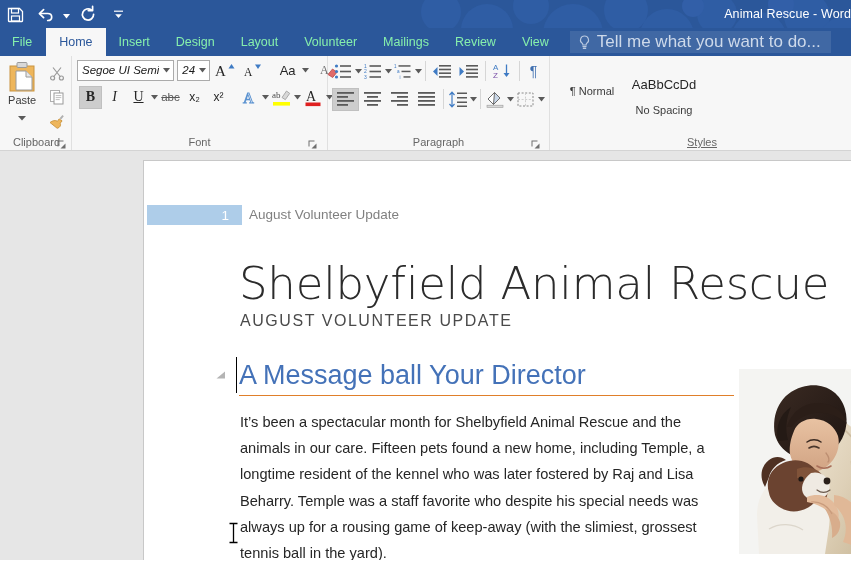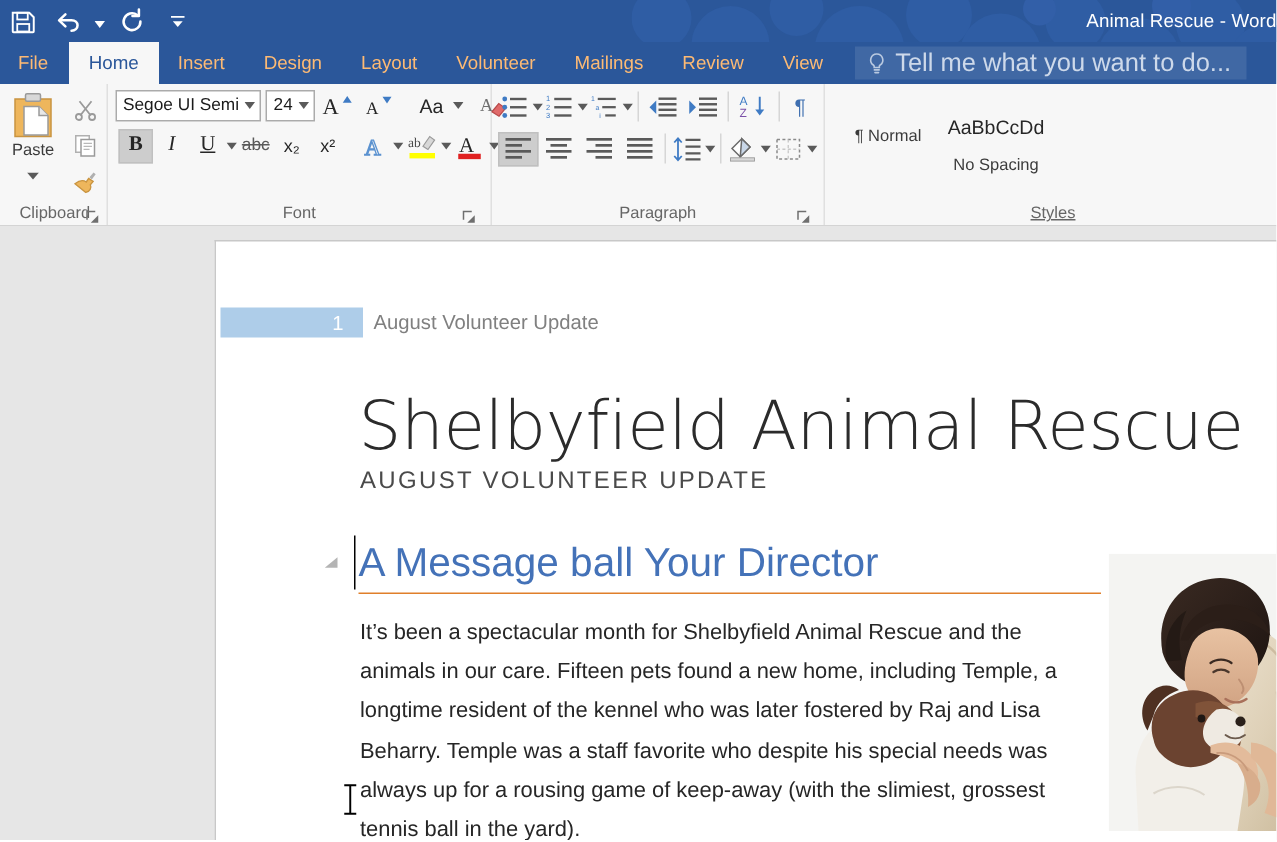--- a/index.html
+++ b/index.html
@@ -61,21 +61,21 @@
     position: relative;
     height: 28px;
     background: #2b579a;
     display: flex;
     align-items: stretch;
     overflow: hidden;
   }
   .tab {
     padding: 0 13px;
     display: flex; align-items: center;
-    color: #fdba74;
+    color: #86efac;
     font-size: 12.5px;
     cursor: default;
     white-space: nowrap;
   }
   .tab.file { padding: 0 14px 0 12px; }
   .tab.active {
     background: #f7f7f7;
     color: #2b579a;
   }
   .tellme {
@@ -155,21 +155,21 @@
   .font-row.r2 { margin-top: 3px; padding-left: 2px; }
   .combo {
     height: 21px;
     border: 1px solid #ababab;
     background: #ffffff;
     display: flex; align-items: center;
     font-size: 11.5px; color: #1a1a1a;
     padding-left: 4px;
     cursor: default;
   }
-  .combo .cval { flex: 1; white-space: nowrap; overflow: hidden; }
+  .combo .cval { flex: 1; white-space: nowrap; overflow: hidden; font-style: italic; }
   .combo-name { width: 99px; }
   .combo-size { width: 46px; margin-left: 2px; }
   .cbo-caret { width: 14px; display: flex; align-items: center; justify-content: center; }
   .ibtn {
     height: 23px; min-width: 23px;
     display: flex; align-items: center; justify-content: center;
     cursor: default;
     font-size: 13px; color: #262626;
   }
   .ibtn.active { background: #cdcdcd; border: 1px solid #c0c0c0; }

